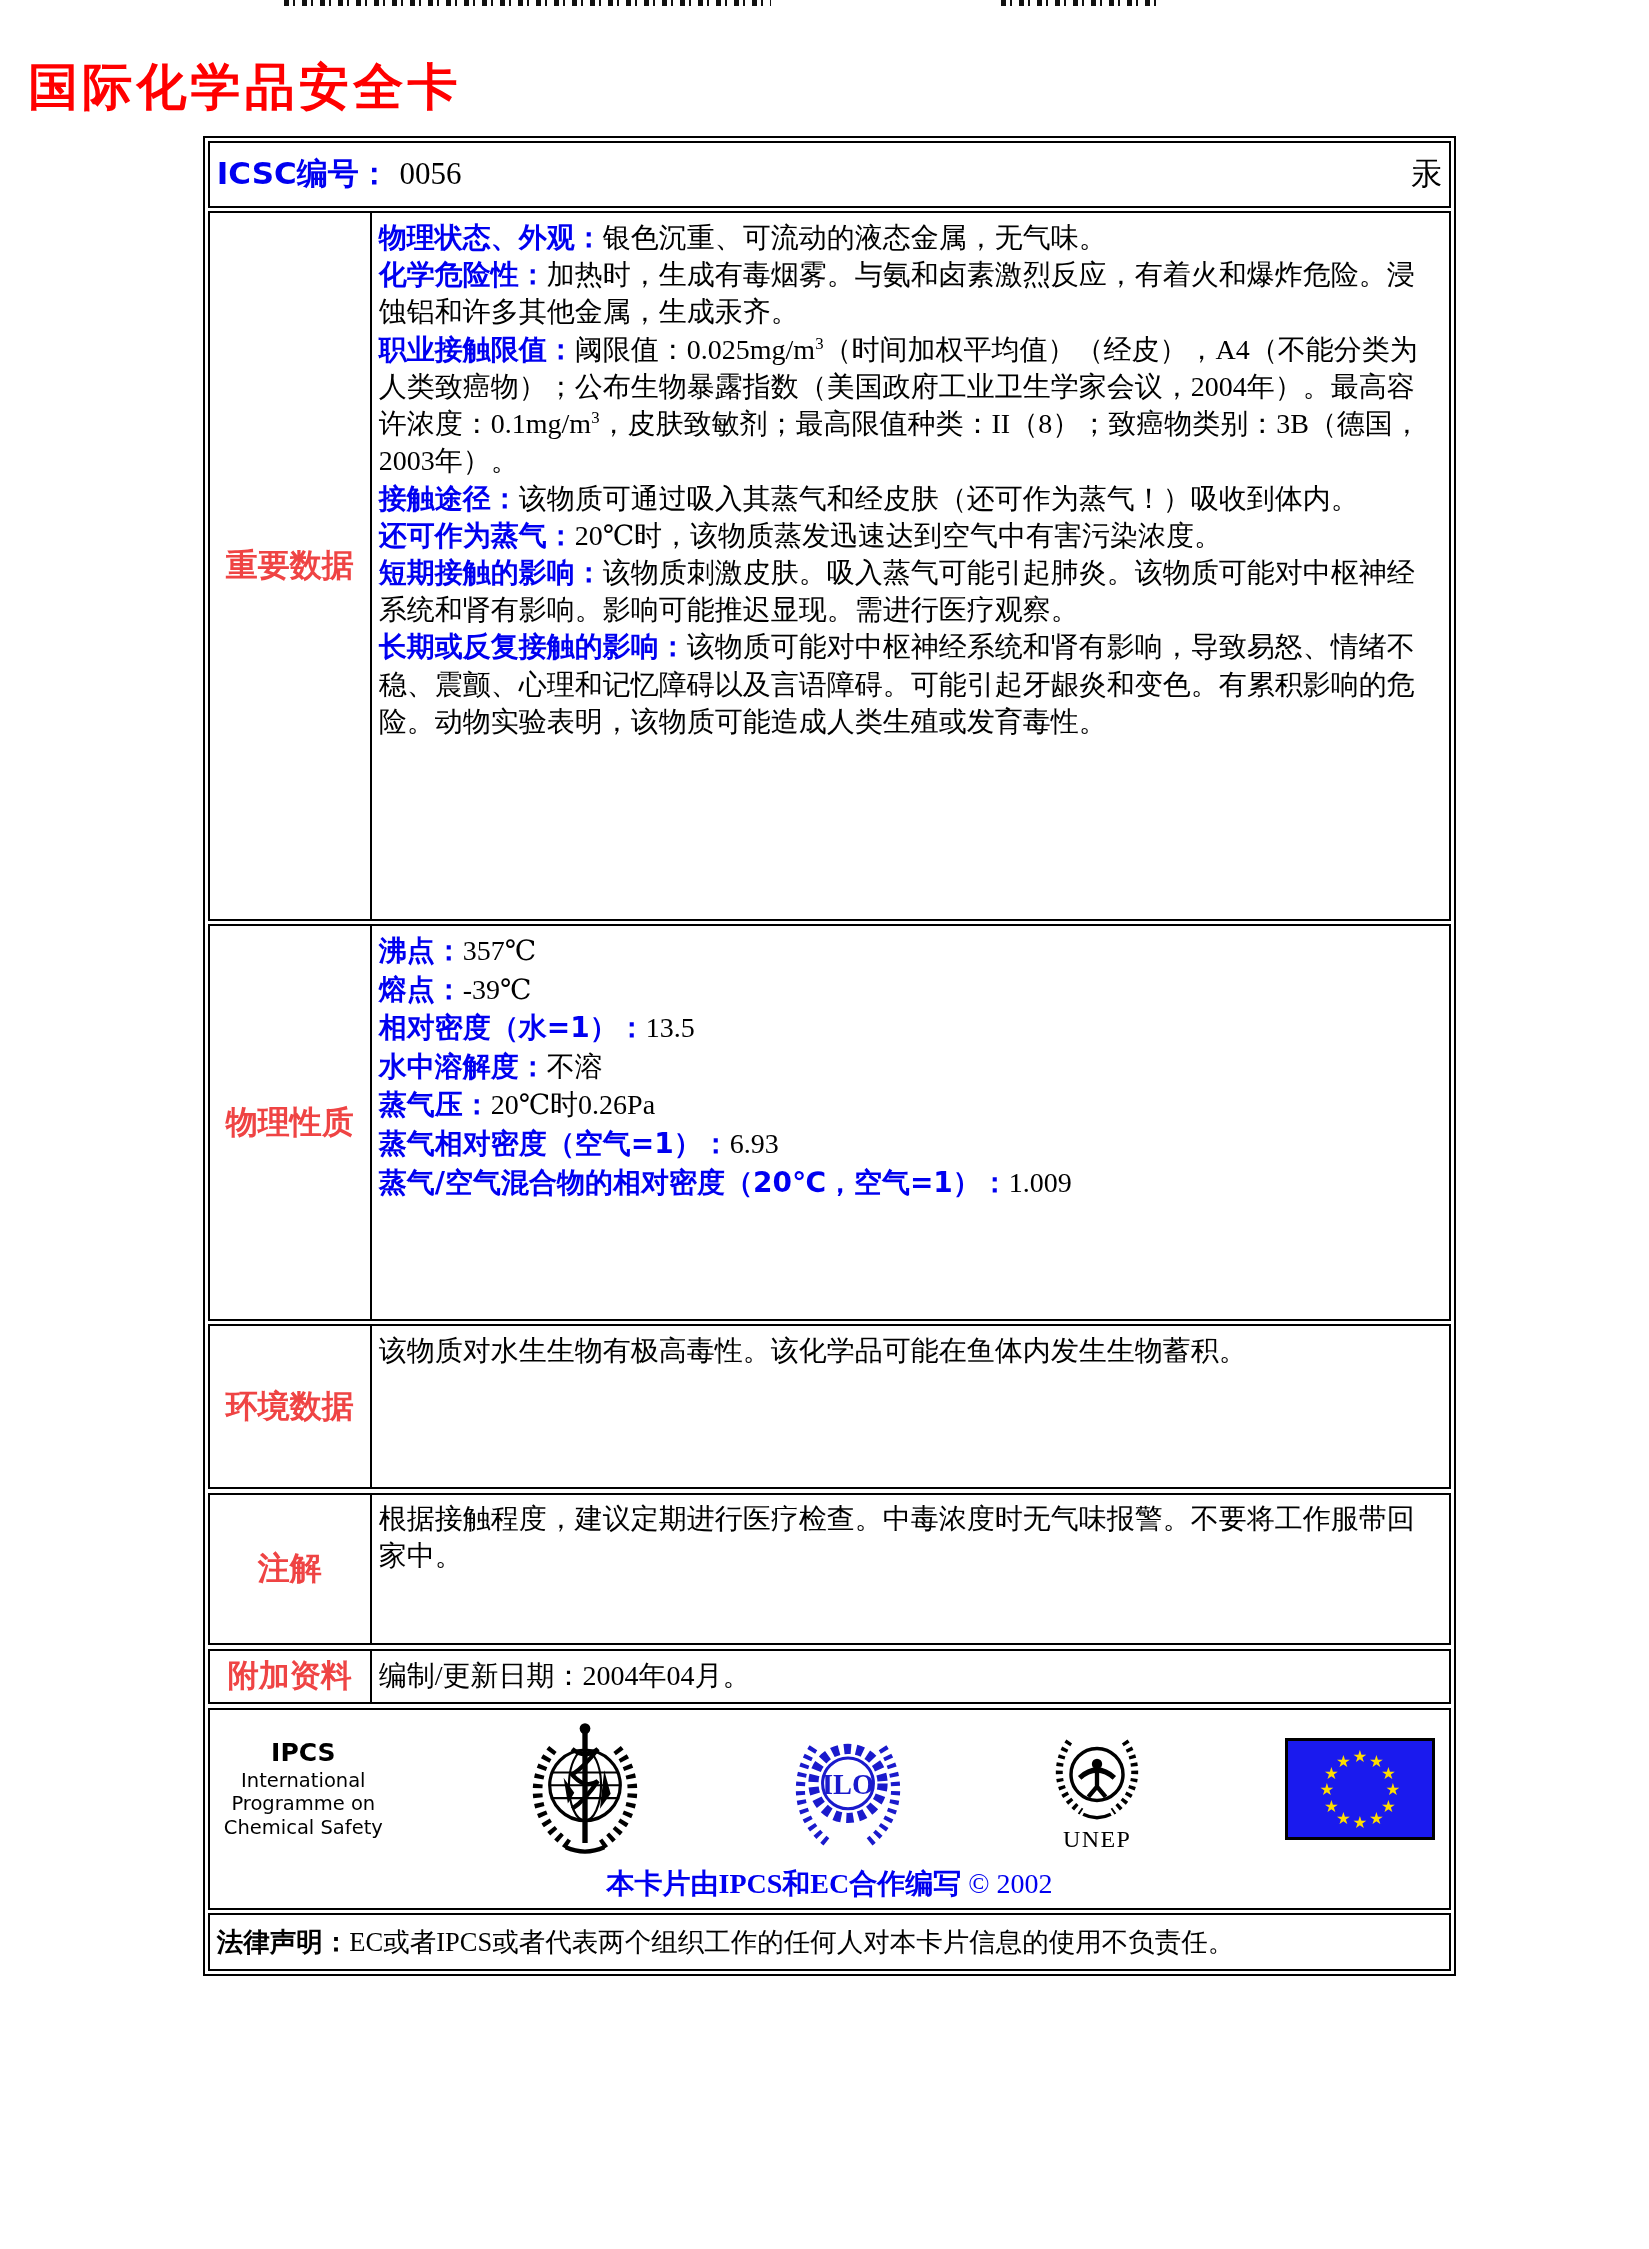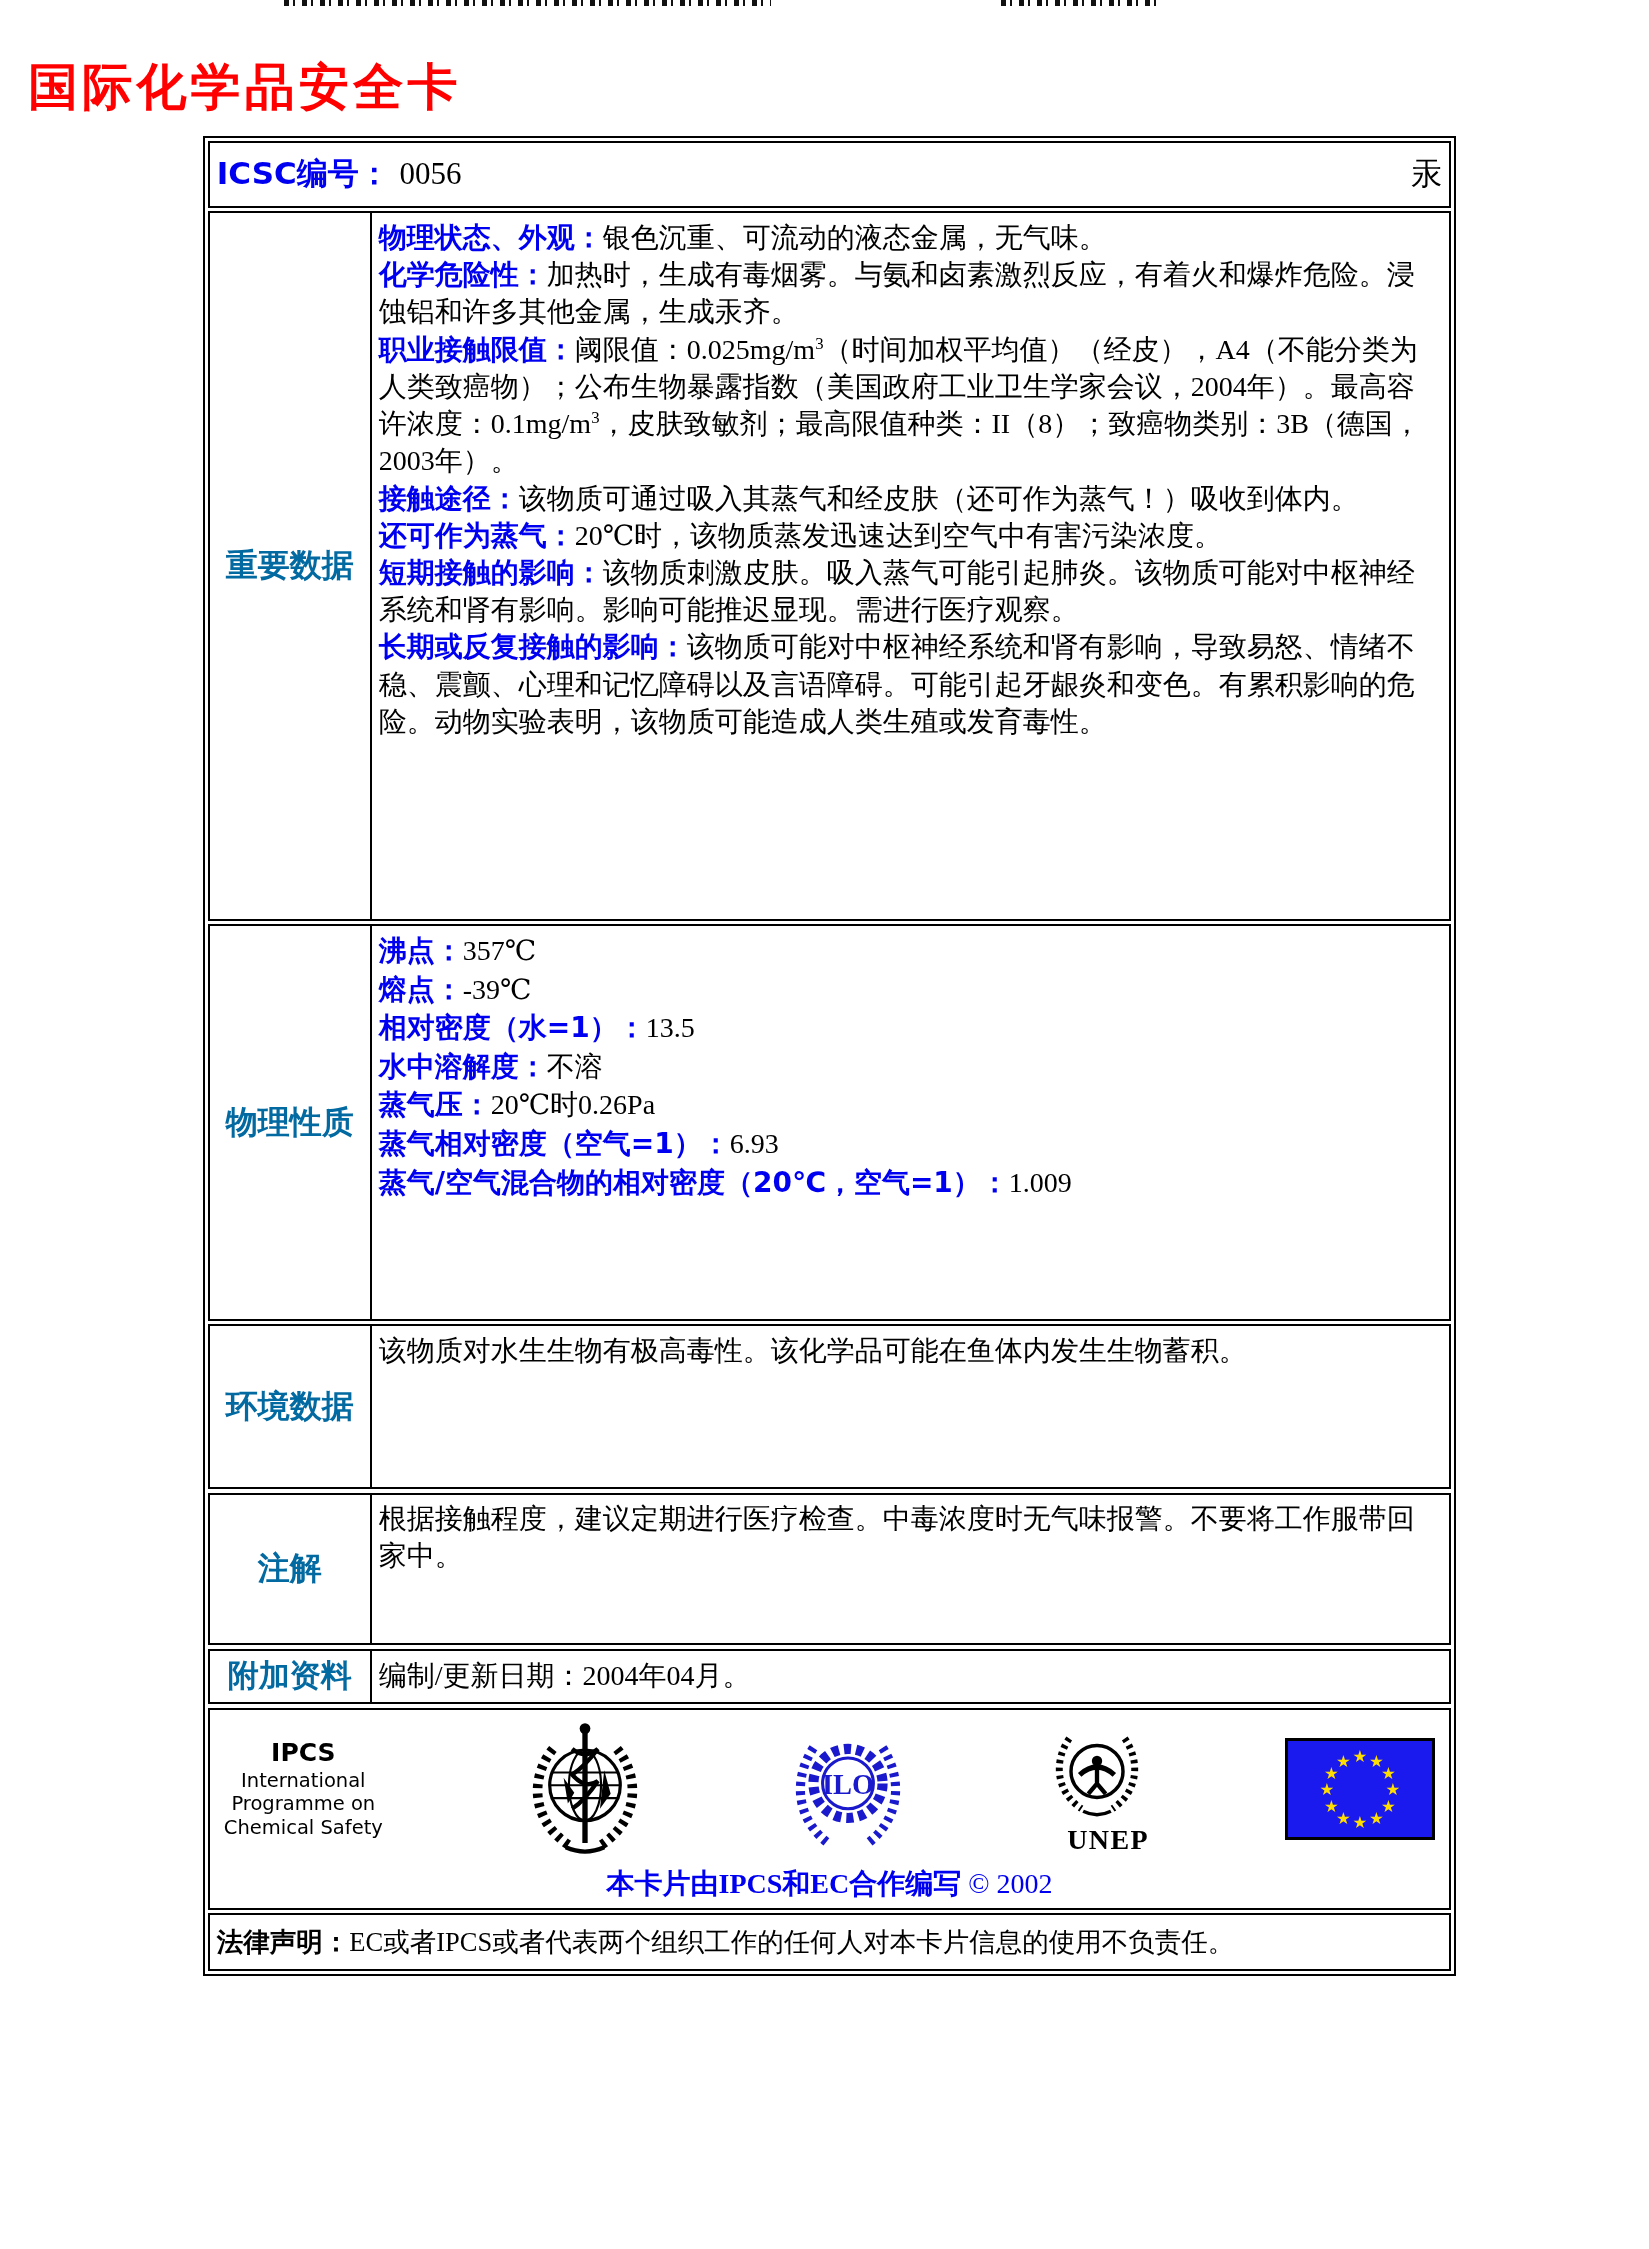--- a/index.html
+++ b/index.html
@@ -48,21 +48,21 @@
     font-weight:bold;color:#0000f0;font-size:31px;
   }
   .icsc-num{font-size:31px;margin-left:9.7px;}
   .chem-name{font-size:31px;margin-left:auto;}
 
   .cell-label{
     width:160px;flex:0 0 160px;
     border-right:2.1px solid #000;
     display:flex;align-items:center;justify-content:center;
     font-family:"DejaVu Sans","Liberation Sans",sans-serif;
-    font-weight:bold;color:#0369a1;font-size:32px;
+    font-weight:bold;color:#ef4444;font-size:32px;
     text-align:center;
   }
   .cell-content{
     flex:1;padding:5.6px 8.4px 7px 7px;
     font-size:28px;line-height:1.33;
   }
   .line{margin:0;}
 
   .seg-label{
     font-family:"DejaVu Sans","Liberation Sans",sans-serif;
@@ -84,21 +84,21 @@
   .r-additional .cell-label{font-size:31px;}
 
   
   .logos-row{display:block;min-height:196px;padding:9.7px 14px 4.2px 14px;}
   .logo-strip{display:flex;align-items:center;justify-content:space-between;}
   .ipcs-block{font-family:"DejaVu Sans","Liberation Sans",sans-serif;line-height:1.22;text-align:center;}
   .ipcs-title{font-size:25px;font-weight:bold;}
   .ipcs-sub{font-size:19.5px;}
   .logo{flex:0 0 auto;}
   .unep-wrap{text-align:center;}
-  .unep-text{font-family:"Liberation Serif","DejaVu Serif",serif;font-weight:bold;font-size:28px;letter-spacing:1.4px;margin-top:-4.2px;text-align:right;}
+  .unep-text{font-family:"Liberation Serif","DejaVu Serif",serif;font-weight:normal;font-size:24px;letter-spacing:1.4px;margin-top:-4.2px;}
   .caption{
     text-align:center;margin-top:7px;
     font-size:28px;color:#0000f0;
     font-family:"Liberation Serif","DejaVu Serif",serif;
   }
   .caption .seg-bcap,.caption .seg-cap{color:#0000f0;}
 
   
   .legal-row{min-height:58px;align-items:center;padding:7px 7px;}
   .legal-row .line{font-size:26.5px;}

